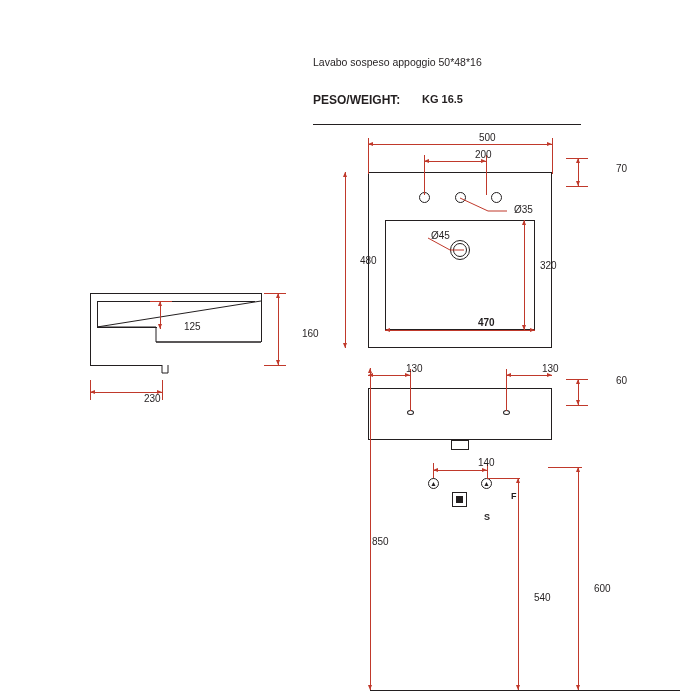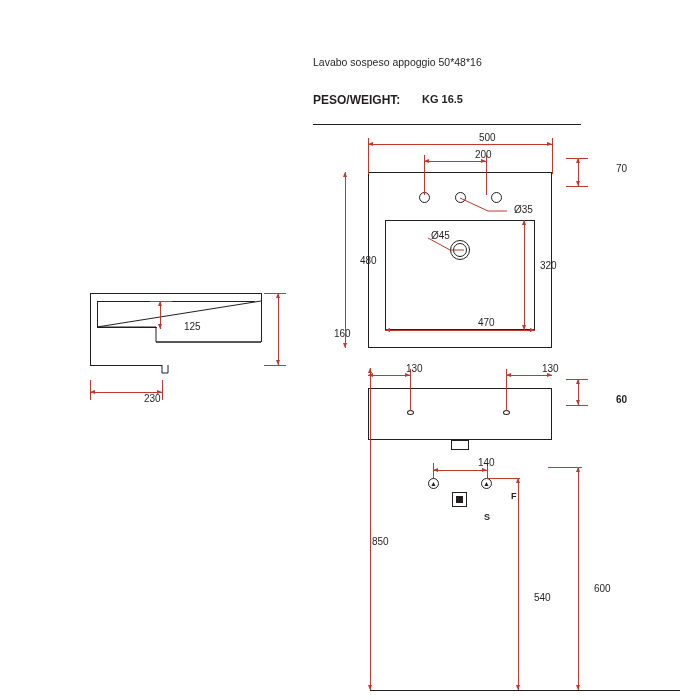--- a/index.html
+++ b/index.html
@@ -112,21 +112,21 @@
   <div class="abs arrowU" style="left:158px;top:301px;"></div>
   <div class="abs arrowD" style="left:158px;top:324px;"></div>
   <div class="abs dimtext" style="left:156px;top:321px;">125</div>
   <div class="abs dim dim-h" style="left:150px;top:301px;width:22px;"></div>
 
   <div class="abs dim dim-v" style="left:278px;top:293px;height:72px;"></div>
   <div class="abs arrowU" style="left:276px;top:293px;"></div>
   <div class="abs arrowD" style="left:276px;top:360px;"></div>
   <div class="abs dim dim-h" style="left:264px;top:293px;width:22px;"></div>
   <div class="abs dim dim-h" style="left:264px;top:365px;width:22px;"></div>
-  <div class="abs dimtext" style="left:274px;top:328px;margin-left:32px;">160</div>
+  <div class="abs dimtext" style="left:274px;top:328px;">160</div>
 
   <div class="abs dim dim-h" style="left:90px;top:392px;width:72px;"></div>
   <div class="abs arrowL" style="left:90px;top:390px;"></div>
   <div class="abs arrowR" style="left:157px;top:390px;"></div>
   <div class="abs dim dim-v" style="left:90px;top:380px;height:20px;"></div>
   <div class="abs dim dim-v" style="left:162px;top:380px;height:20px;"></div>
   <div class="abs dimtext" style="left:116px;top:393px;">230</div>
 
   <div class="abs shape" style="left:368px;top:172px;width:184px;height:176px;"></div>
   <div class="abs shape" style="left:385px;top:220px;width:150px;height:110px;"></div>
@@ -175,21 +175,21 @@
   <div class="abs dimtext" style="left:332px;top:255px;">480</div>
 
   <div class="abs dim dim-v" style="left:524px;top:220px;height:110px;"></div>
   <div class="abs arrowU" style="left:522px;top:220px;"></div>
   <div class="abs arrowD" style="left:522px;top:325px;"></div>
   <div class="abs dimtext" style="left:512px;top:260px;">320</div>
 
   <div class="abs dim dim-h" style="left:385px;top:330px;width:150px;"></div>
   <div class="abs arrowL" style="left:385px;top:328px;"></div>
   <div class="abs arrowR" style="left:530px;top:328px;"></div>
-  <div class="abs dimtext" style="left:450px;top:317px;">470</div>
+  <div class="abs dimtext" style="left:450px;top:317px;font-weight:bold;">470</div>
 
   <div class="abs shape" style="left:368px;top:388px;width:184px;height:52px;"></div>
 
   <div class="abs circ" style="left:407px;top:410px;width:7px;height:5px;border-radius:50%;"></div>
   <div class="abs circ" style="left:503px;top:410px;width:7px;height:5px;border-radius:50%;"></div>
 
   <div class="abs shape" style="left:451px;top:440px;width:18px;height:10px;"></div>
 
   <div class="abs dim dim-h" style="left:368px;top:375px;width:42px;"></div>
   <div class="abs arrowL" style="left:368px;top:373px;"></div>
@@ -201,21 +201,21 @@
   <div class="abs arrowL" style="left:506px;top:373px;"></div>
   <div class="abs arrowR" style="left:547px;top:373px;"></div>
   <div class="abs dim dim-v" style="left:506px;top:369px;height:42px;"></div>
   <div class="abs dimtext" style="left:514px;top:363px;">130</div>
 
   <div class="abs dim dim-v" style="left:578px;top:379px;height:26px;"></div>
   <div class="abs arrowU" style="left:576px;top:379px;"></div>
   <div class="abs arrowD" style="left:576px;top:400px;"></div>
   <div class="abs dim dim-h" style="left:566px;top:379px;width:22px;"></div>
   <div class="abs dim dim-h" style="left:566px;top:405px;width:22px;"></div>
-  <div class="abs dimtext" style="left:588px;top:394px;font-weight:bold;">60</div>
+  <div class="abs dimtext" style="left:588px;top:375px;">60</div>
 
   <div class="abs dim dim-h" style="left:433px;top:470px;width:54px;"></div>
   <div class="abs arrowL" style="left:433px;top:468px;"></div>
   <div class="abs arrowR" style="left:482px;top:468px;"></div>
   <div class="abs dim dim-v" style="left:433px;top:463px;height:16px;"></div>
   <div class="abs dim dim-v" style="left:487px;top:463px;height:16px;"></div>
   <div class="abs dimtext" style="left:450px;top:457px;">140</div>
 
   <div class="abs badge" style="left:428px;top:478px;">▲</div>
   <div class="abs dimtext badge-letter" style="left:429px;top:491px;">C</div>

